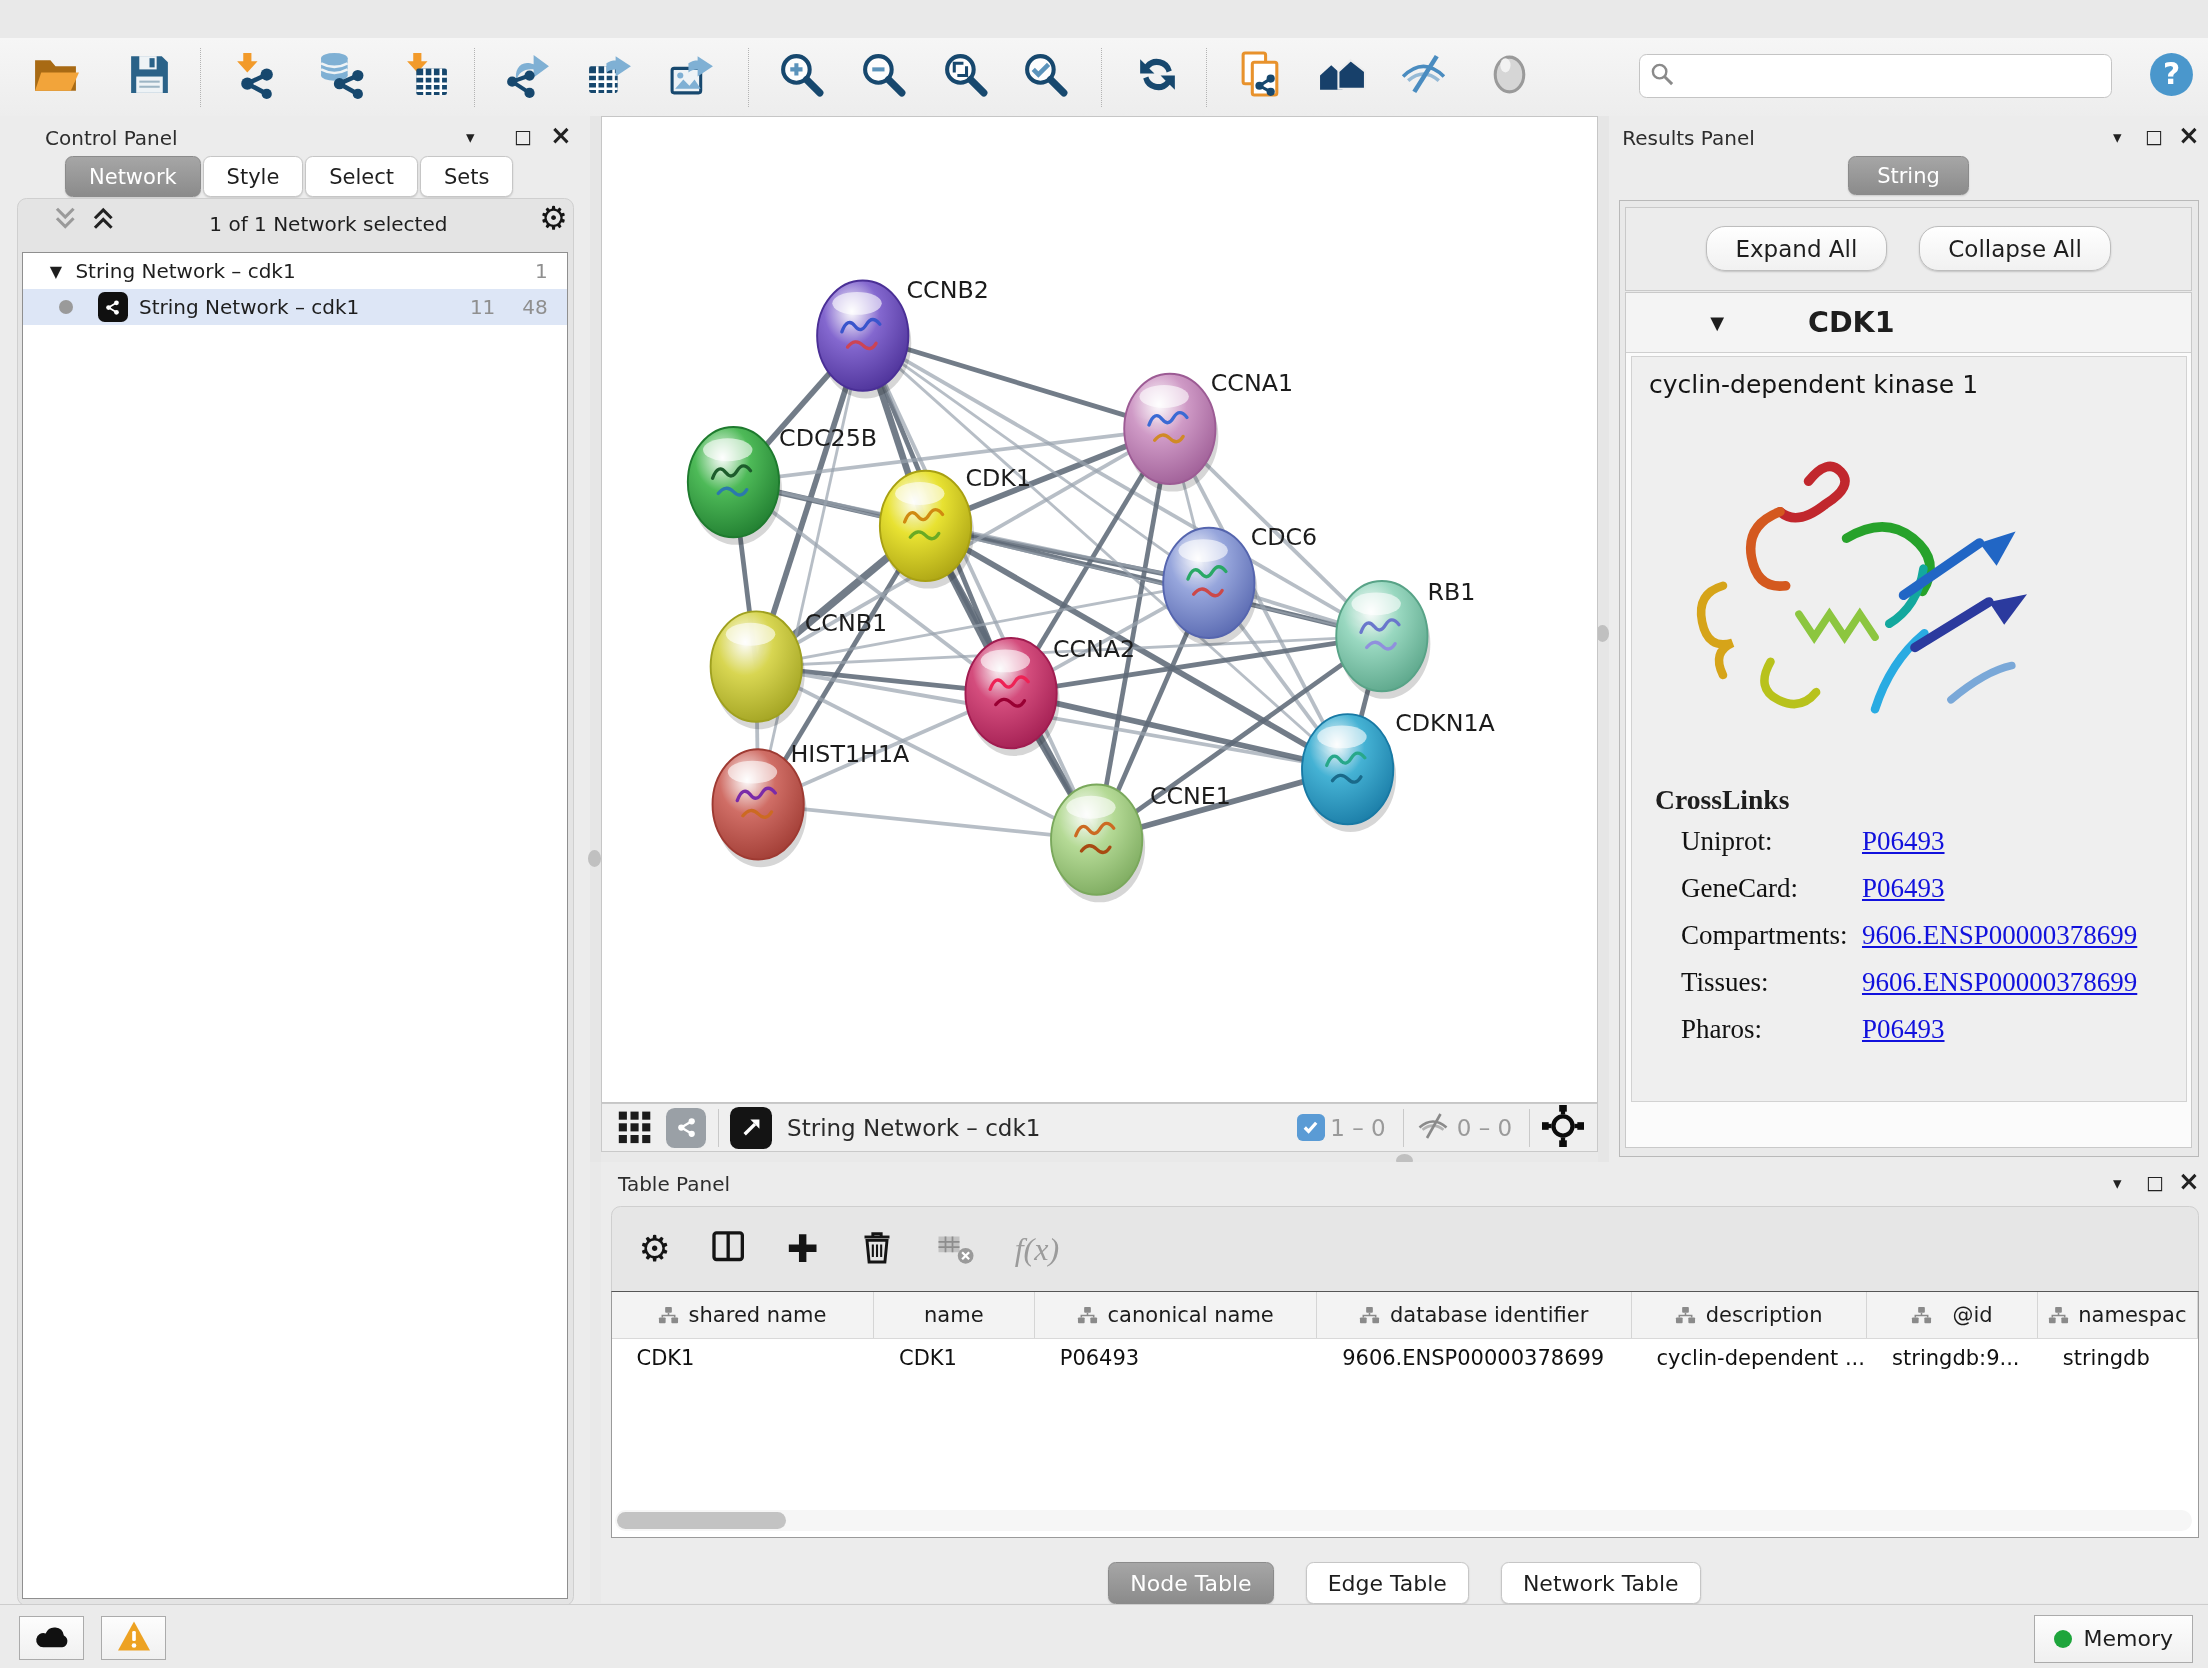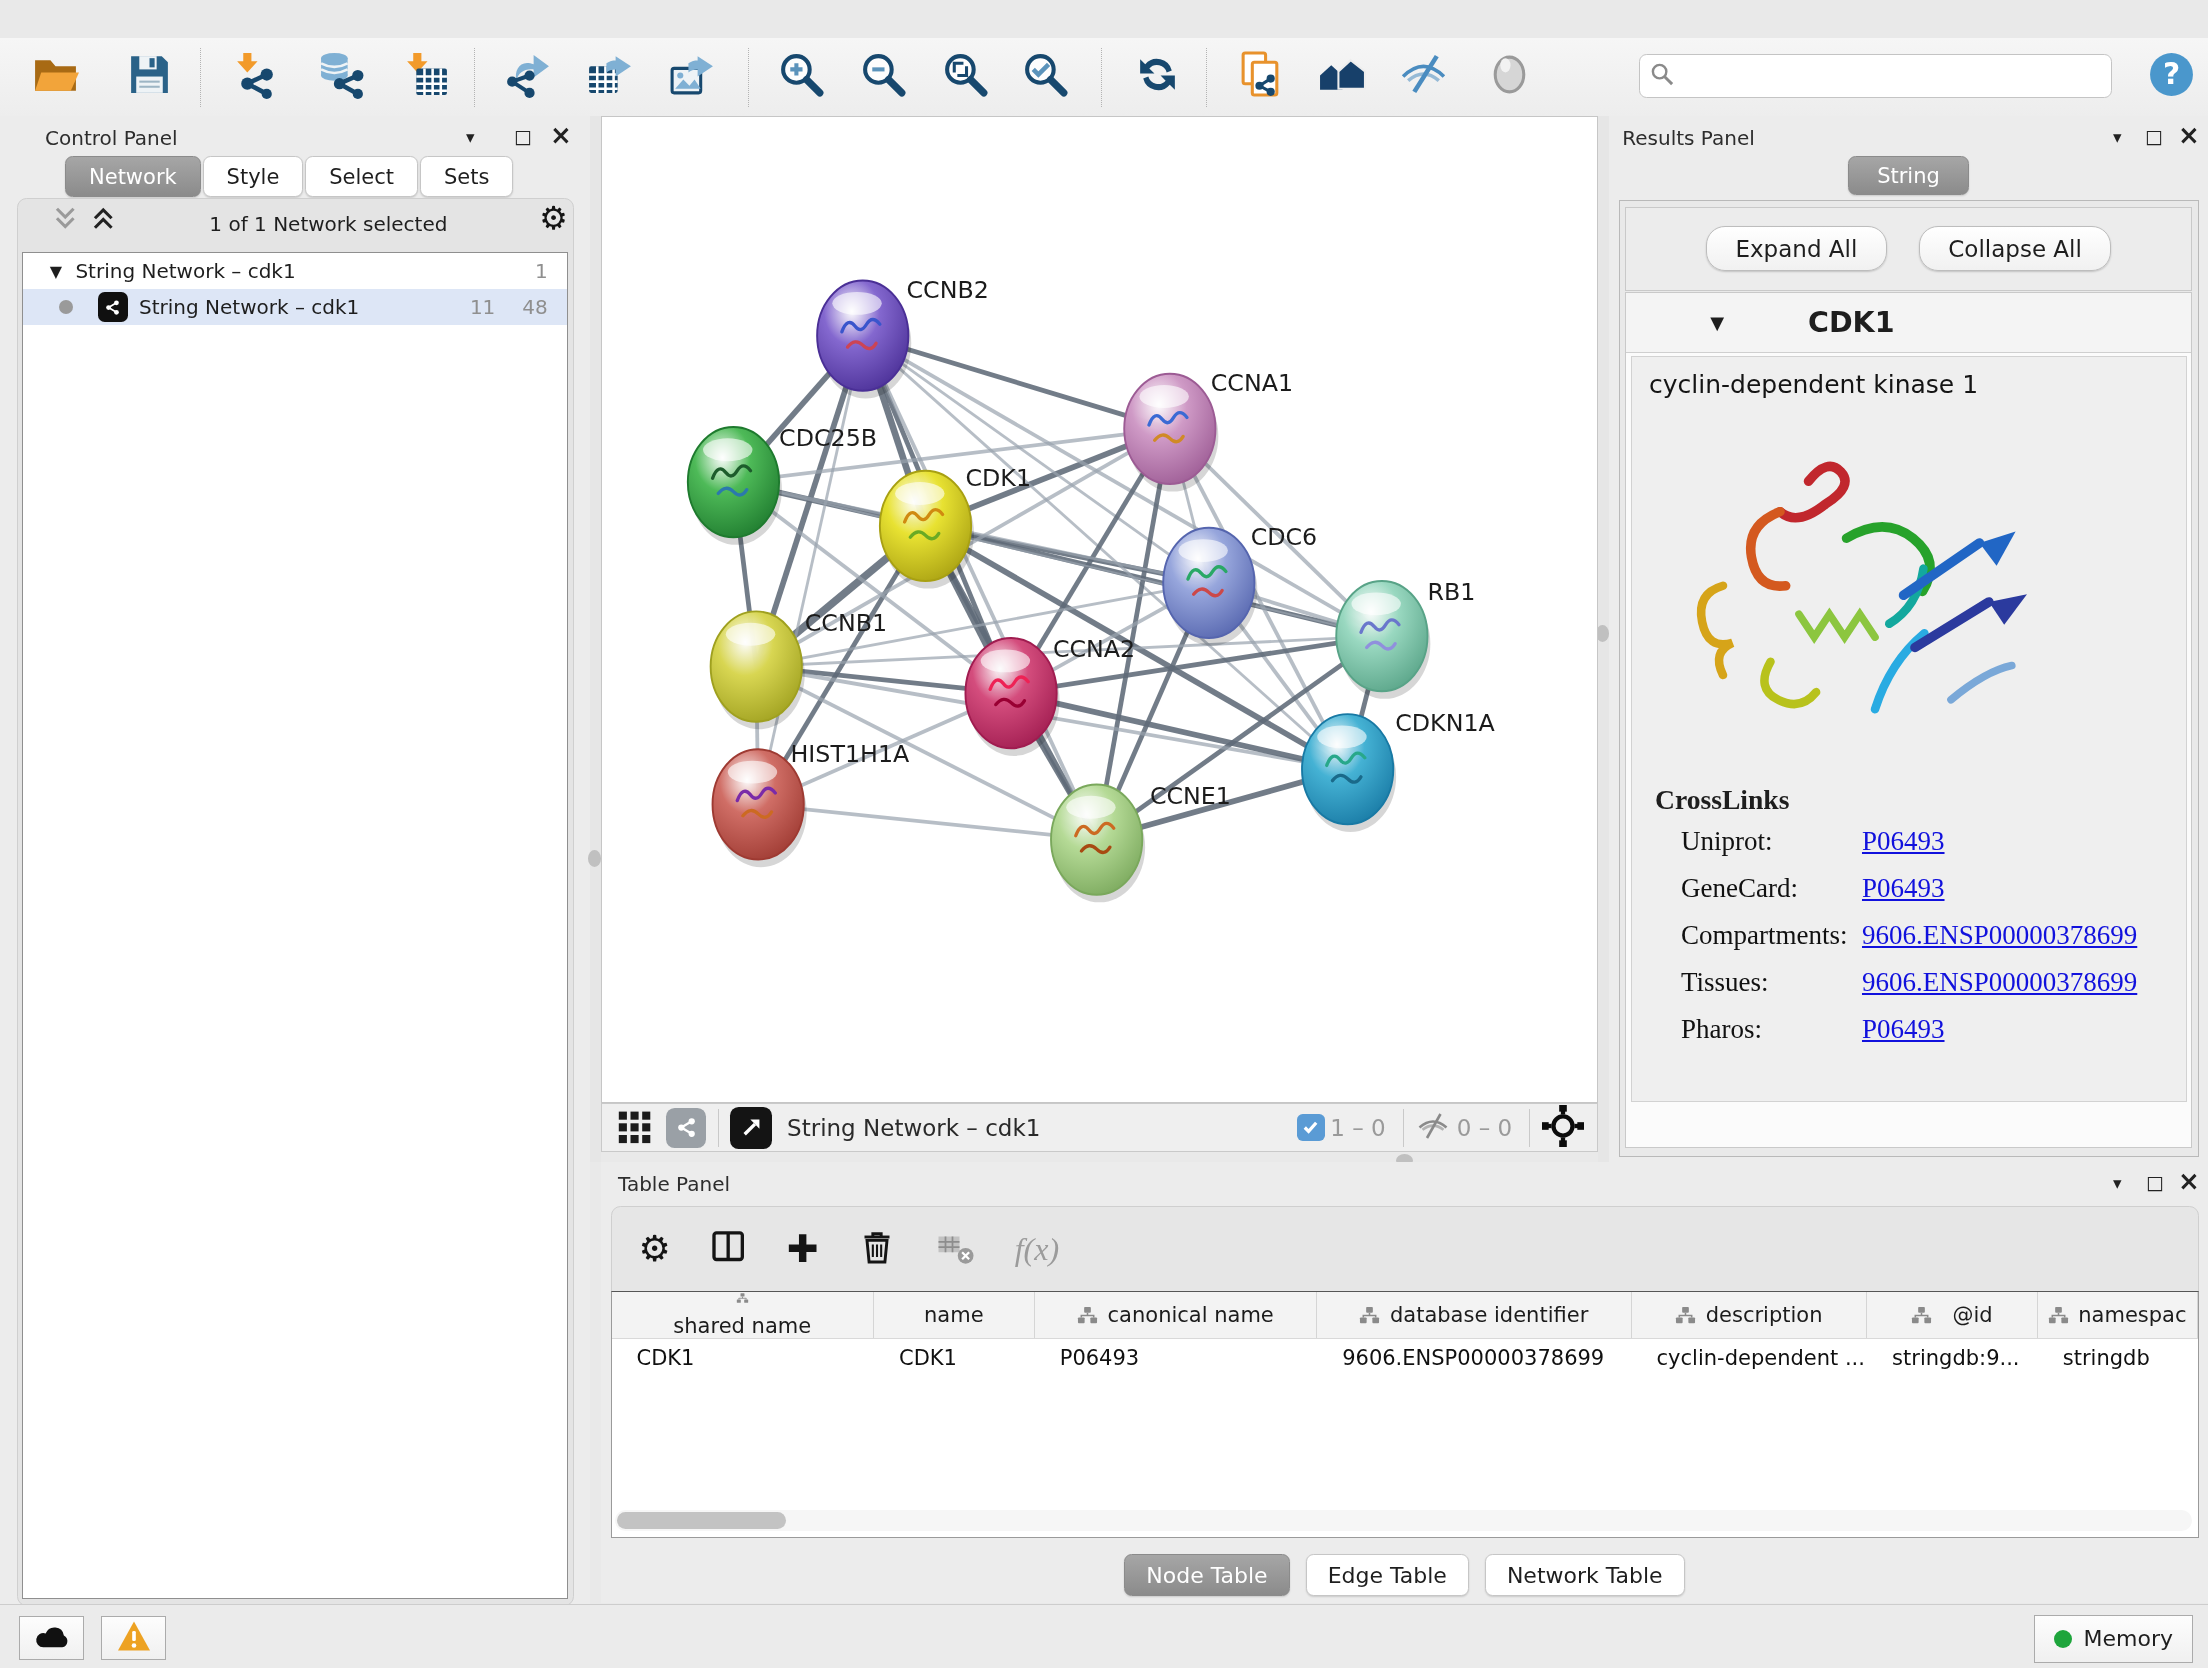--- a/index.html
+++ b/index.html
@@ -70,21 +70,21 @@
   .table-panel{left:601px;top:1162px;width:1607px;height:441px;background:#ececec;}
   .tp-toolbar{position:absolute;left:9.5px;top:44px;width:1588px;height:86px;background:#e6e6e6;border:1px solid #cfcfcf;border-radius:9.5px 9.5px 0 0;display:flex;align-items:center;gap:38px;padding-left:27px;box-sizing:border-box;}
   .tp-table{position:absolute;left:9.5px;top:129px;width:1588px;height:247px;background:#fff;border:1px solid #9a9a9a;border-top:1.9px solid #555;box-sizing:border-box;}
   .th-row{display:flex;height:46px;background:#f3f3f3;border-bottom:1px solid #d9d9d9;}
   .th{display:flex;align-items:center;justify-content:center;gap:9.5px;font-size:21px;color:#1c1c1c;border-right:1px solid #d5d5d5;box-sizing:border-box;overflow:hidden;white-space:nowrap;}
   .td-row{display:flex;height:38px;}
   .td{font-size:21px;color:#101010;padding-left:25px;box-sizing:border-box;display:flex;align-items:center;overflow:hidden;white-space:nowrap;}
   .hscroll{position:absolute;left:3.8px;bottom:5.7px;width:1577px;height:21px;background:#f6f6f6;border-radius:10.5px;}
   .hthumb{position:absolute;left:1.9px;top:1.9px;width:169px;height:17px;background:#c3c3c3;border-radius:8.6px;}
   .tp-tabs{position:absolute;left:0;top:384px;width:100%;display:flex;justify-content:center;}
-  .tp-tabs .wtab{border-radius:7.6px;padding:7.6px 21px;font-size:22px;margin:8px;}
+  .tp-tabs .wtab{border-radius:7.6px;padding:7.6px 21px;font-size:22px;margin:16px;}
 
   
   .statusbar{left:0;top:1604px;width:2208px;height:65px;background:#ebebeb;border-top:1px solid #cdcdcd;}
   .sq-btn{position:absolute;top:11.4px;width:63px;height:42px;background:linear-gradient(#fdfdfd,#f0f0f0);border:1.9px solid #ababab;display:flex;align-items:center;justify-content:center;}
   .mem-btn{position:absolute;right:15px;top:9.5px;height:46px;background:linear-gradient(#fdfdfd,#f0f0f0);border:1.9px solid #ababab;display:flex;align-items:center;gap:11.4px;padding:0 19px;font-size:22px;}
   .dot-green{width:18px;height:18px;border-radius:50%;background:#1ea53c;}
 
   .gear-glyph{font-size:36px;line-height:36px;color:#141414;}
   .fx{font-family:"Liberation Serif","DejaVu Serif",serif;font-style:italic;font-size:32px;color:#9b9b9b;}
 </style>
@@ -659,21 +659,21 @@
             <rect x="4" y="12" width="24" height="18" fill="#c2c2c2"></rect>
             <path d="M4 18h24M4 24h24M12 12v18M20 12v18" stroke="#8d8d8d" stroke-width="2"></path>
             <circle cx="35" cy="34" r="9" fill="#9a9a9a"></circle>
             <path d="M31 30l8 8M39 30l-8 8" stroke="#fff" stroke-width="2.6"></path>
           </svg></span>
       <span class="fx">f(x)</span>
     </div>
 
     <div class="tp-table">
       <div class="th-row" id="table-head">
-          <div class="th" style="width: 263px; flex-direction: column;">
+          <div class="th" style="width: 263px;">
             <svg width="21" height="21" viewBox="0 0 22 22">
               <g fill="#8a8a8a">
                 <rect x="7.5" y="2" width="7" height="6" rx="1"></rect>
                 <rect x="1" y="13" width="7" height="6" rx="1"></rect>
                 <rect x="14" y="13" width="7" height="6" rx="1"></rect>
               </g>
               <path d="M11 8v3M4.5 13v-2h13v2" stroke="#8a8a8a" stroke-width="1.6" fill="none"></path>
             </svg>
             <span>shared name</span>
           </div>

